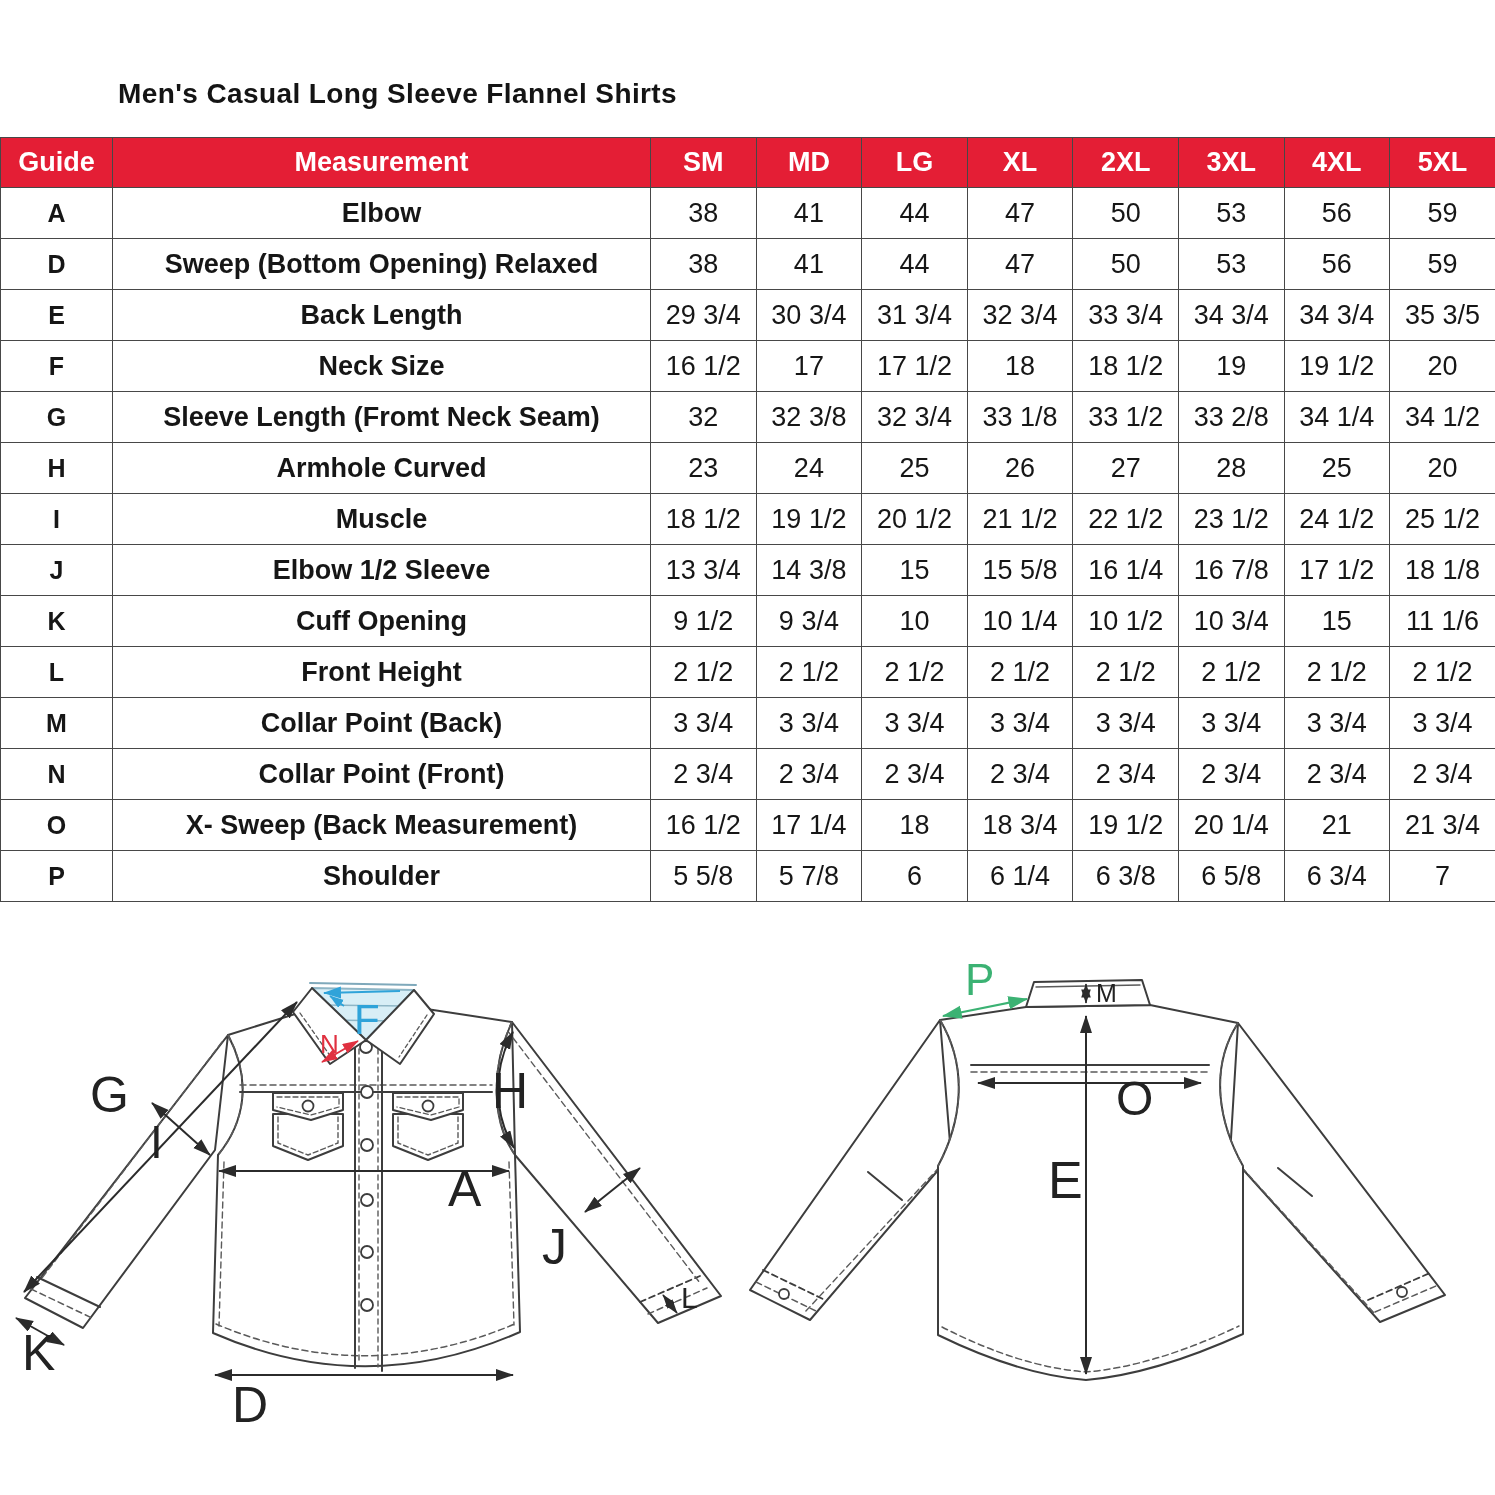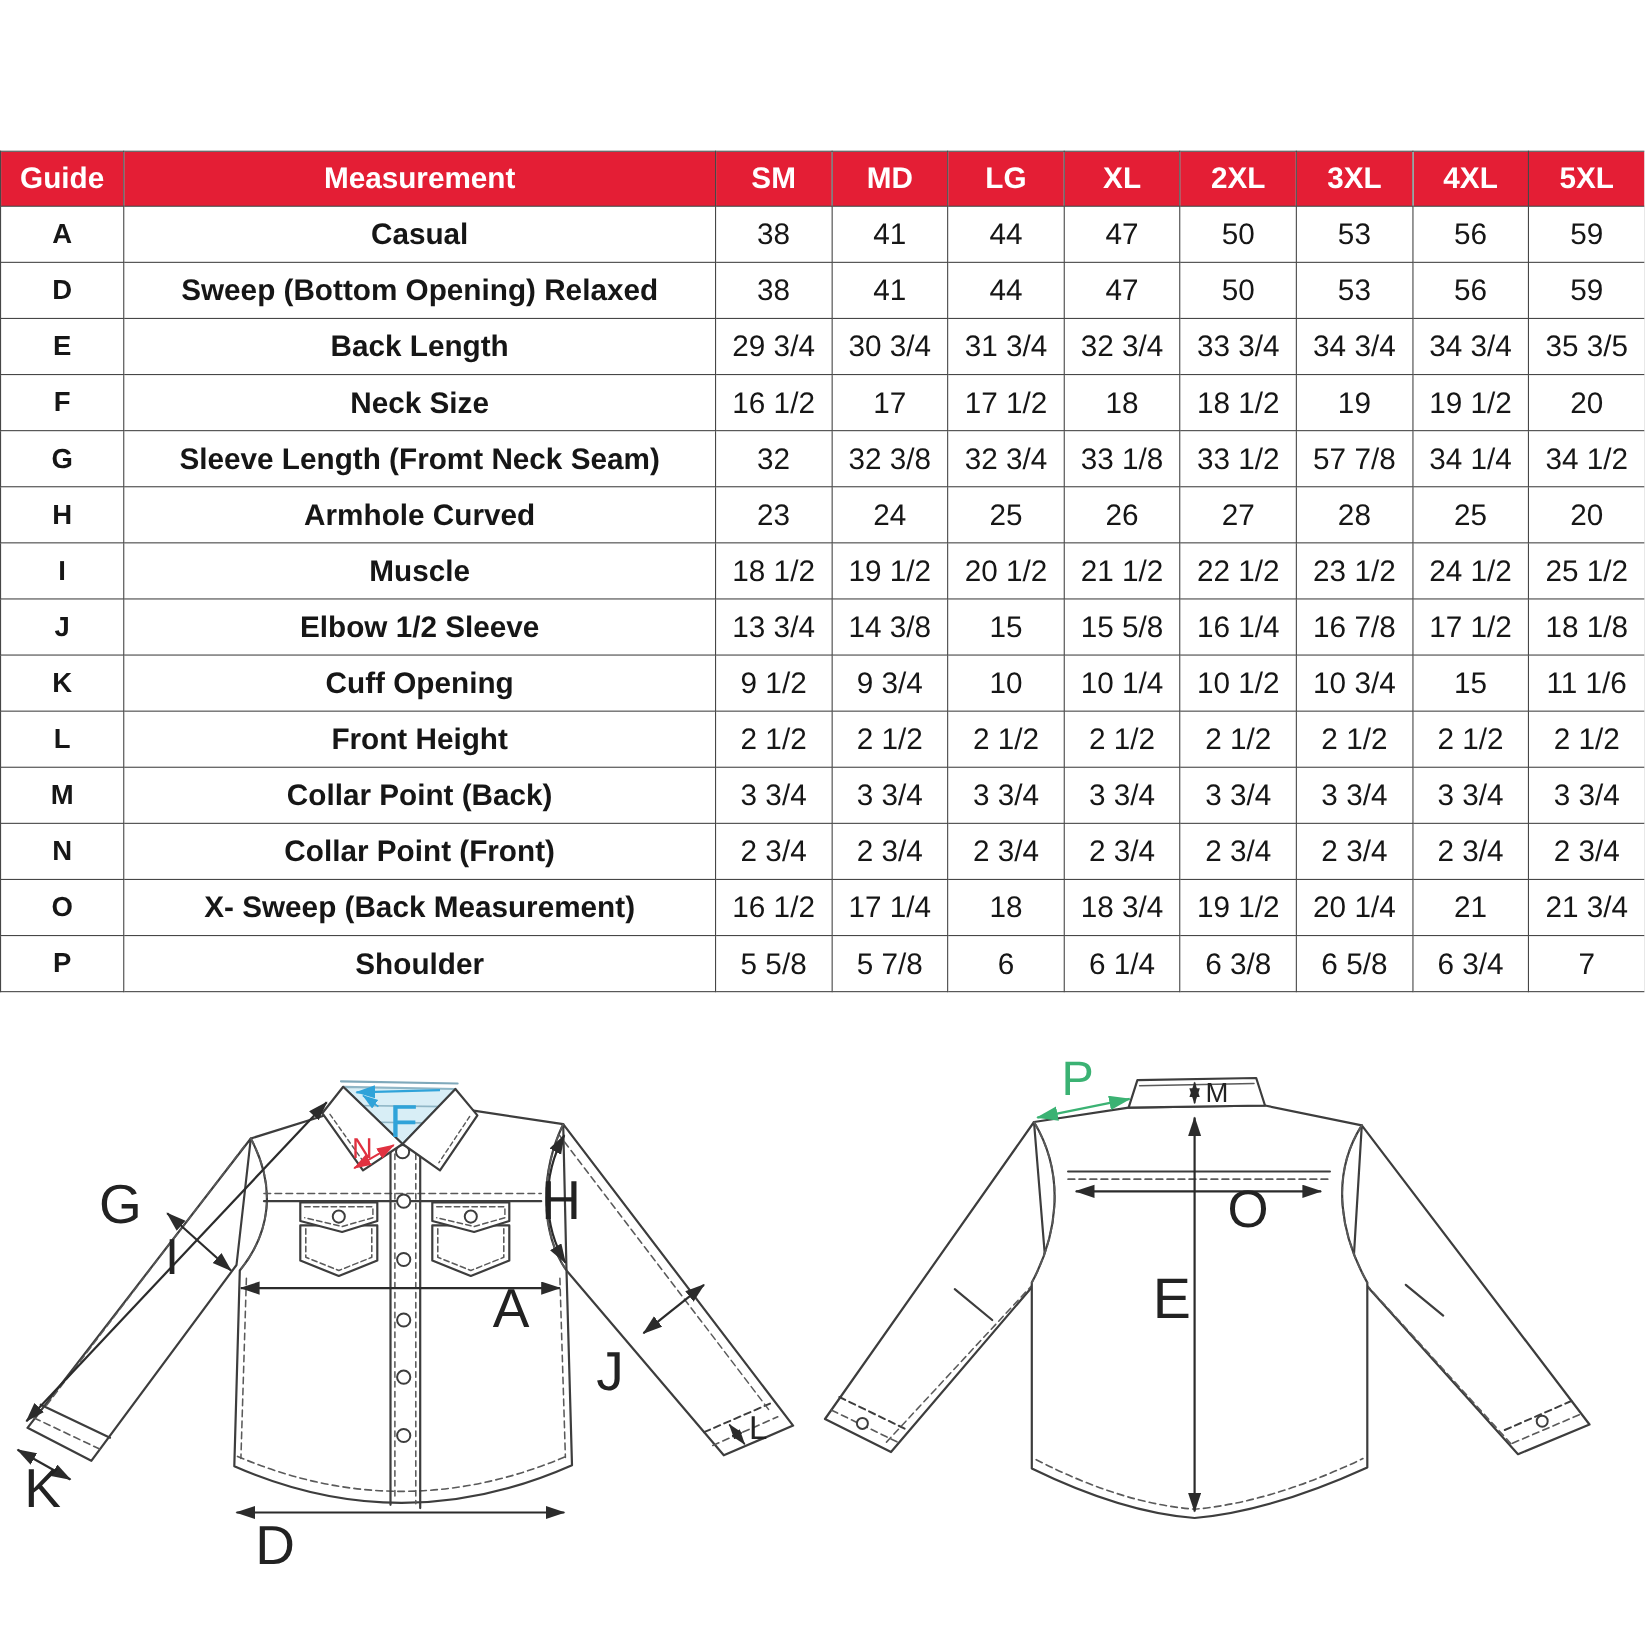--- a/index.html
+++ b/index.html
@@ -18,20 +18,21 @@
   .diagrams{position:absolute;left:0;top:950px;width:1495px;height:545px;}
   .svg-front{position:absolute;left:0;top:0;}
   .svg-back{position:absolute;left:730px;top:0;}
   svg text{font-family:"Liberation Sans",sans-serif;}
 </style>
 </head>
 <body>
 
 <div class="page">
 
+  <h1 class="title">Men's Casual Long Sleeve Flannel Shirts</h1>
 
   <table class="size-table">
     <colgroup>
       <col style="width:112px">
         <col style="width:538px">
       <col style="width:105.6px">
         <col style="width:105.6px">
         <col style="width:105.6px">
       <col style="width:105.6px">
         <col style="width:105.6px">
@@ -49,21 +50,21 @@
           <th>XL</th>
           <th>2XL</th>
           <th>3XL</th>
           <th>4XL</th>
           <th>5XL</th>
         </tr>
     </thead>
     <tbody>
         <tr>
           <td class="guide">A</td>
-          <td class="measure">Casual</td>
+          <td class="measure">Elbow</td>
           <td class="val">38</td>
           <td class="val">41</td>
           <td class="val">44</td>
           <td class="val">47</td>
           <td class="val">50</td>
           <td class="val">53</td>
           <td class="val">56</td>
           <td class="val">59</td>
         </tr>
         <tr>
@@ -103,21 +104,21 @@
           <td class="val">20</td>
         </tr>
         <tr>
           <td class="guide">G</td>
           <td class="measure">Sleeve Length (Fromt Neck Seam)</td>
           <td class="val">32</td>
           <td class="val">32 3/8</td>
           <td class="val">32 3/4</td>
           <td class="val">33 1/8</td>
           <td class="val">33 1/2</td>
-          <td class="val">57 7/8</td>
+          <td class="val">33 2/8</td>
           <td class="val">34 1/4</td>
           <td class="val">34 1/2</td>
         </tr>
         <tr>
           <td class="guide">H</td>
           <td class="measure">Armhole Curved</td>
           <td class="val">23</td>
           <td class="val">24</td>
           <td class="val">25</td>
           <td class="val">26</td>

